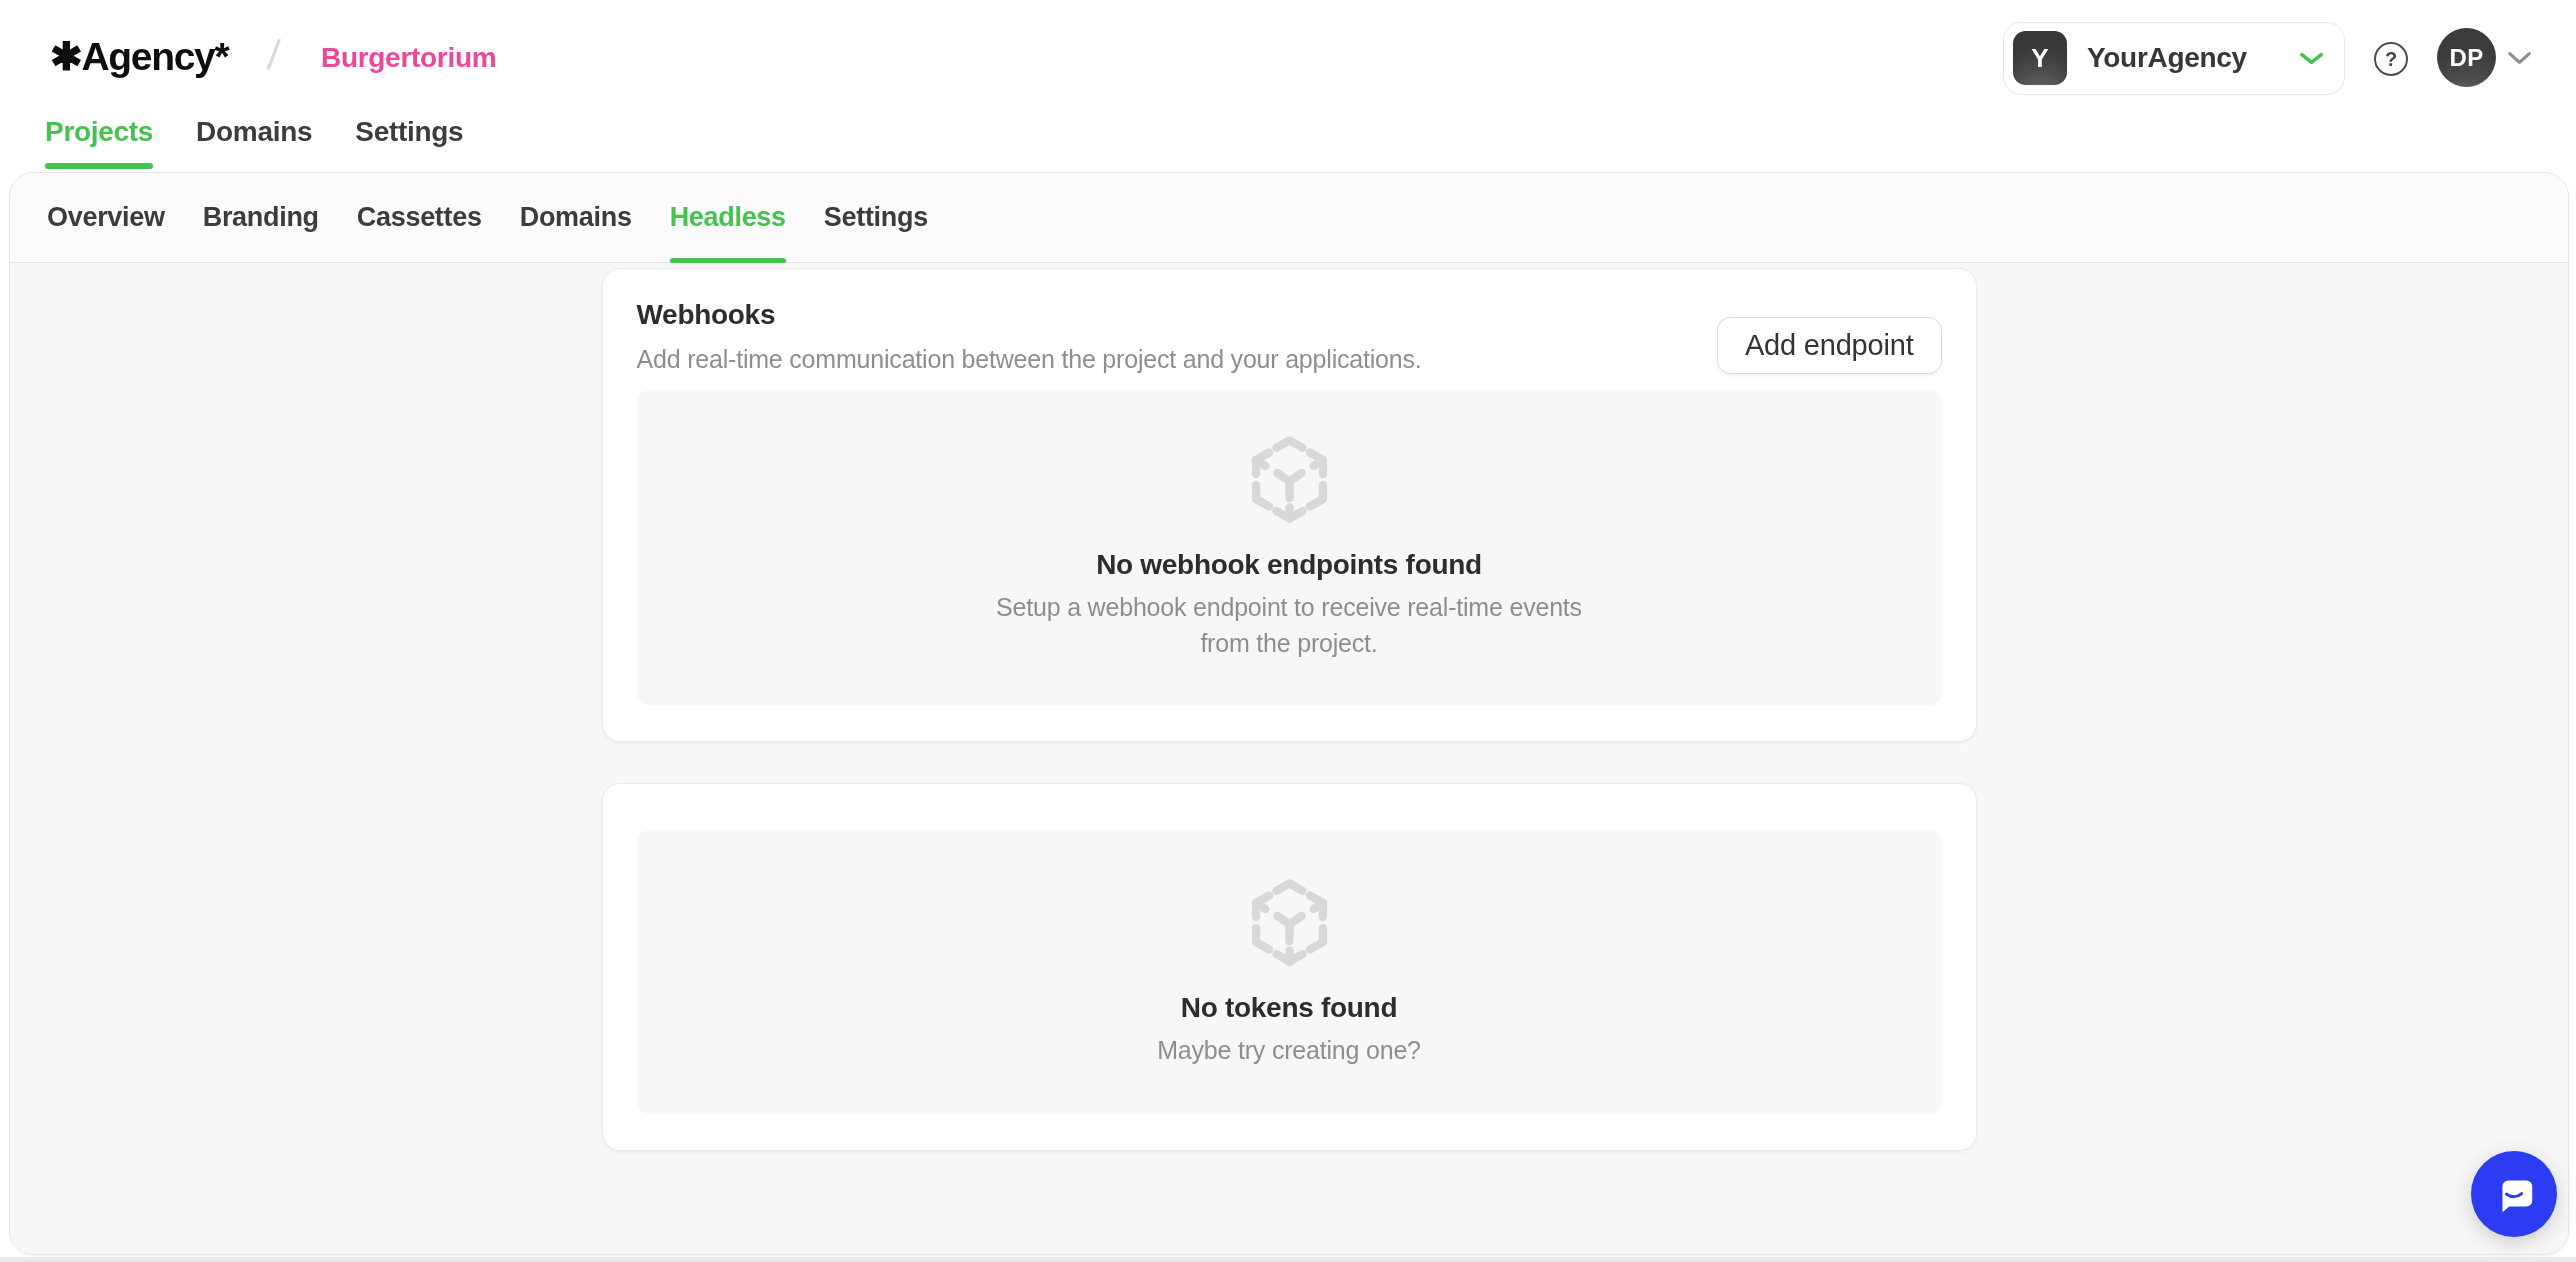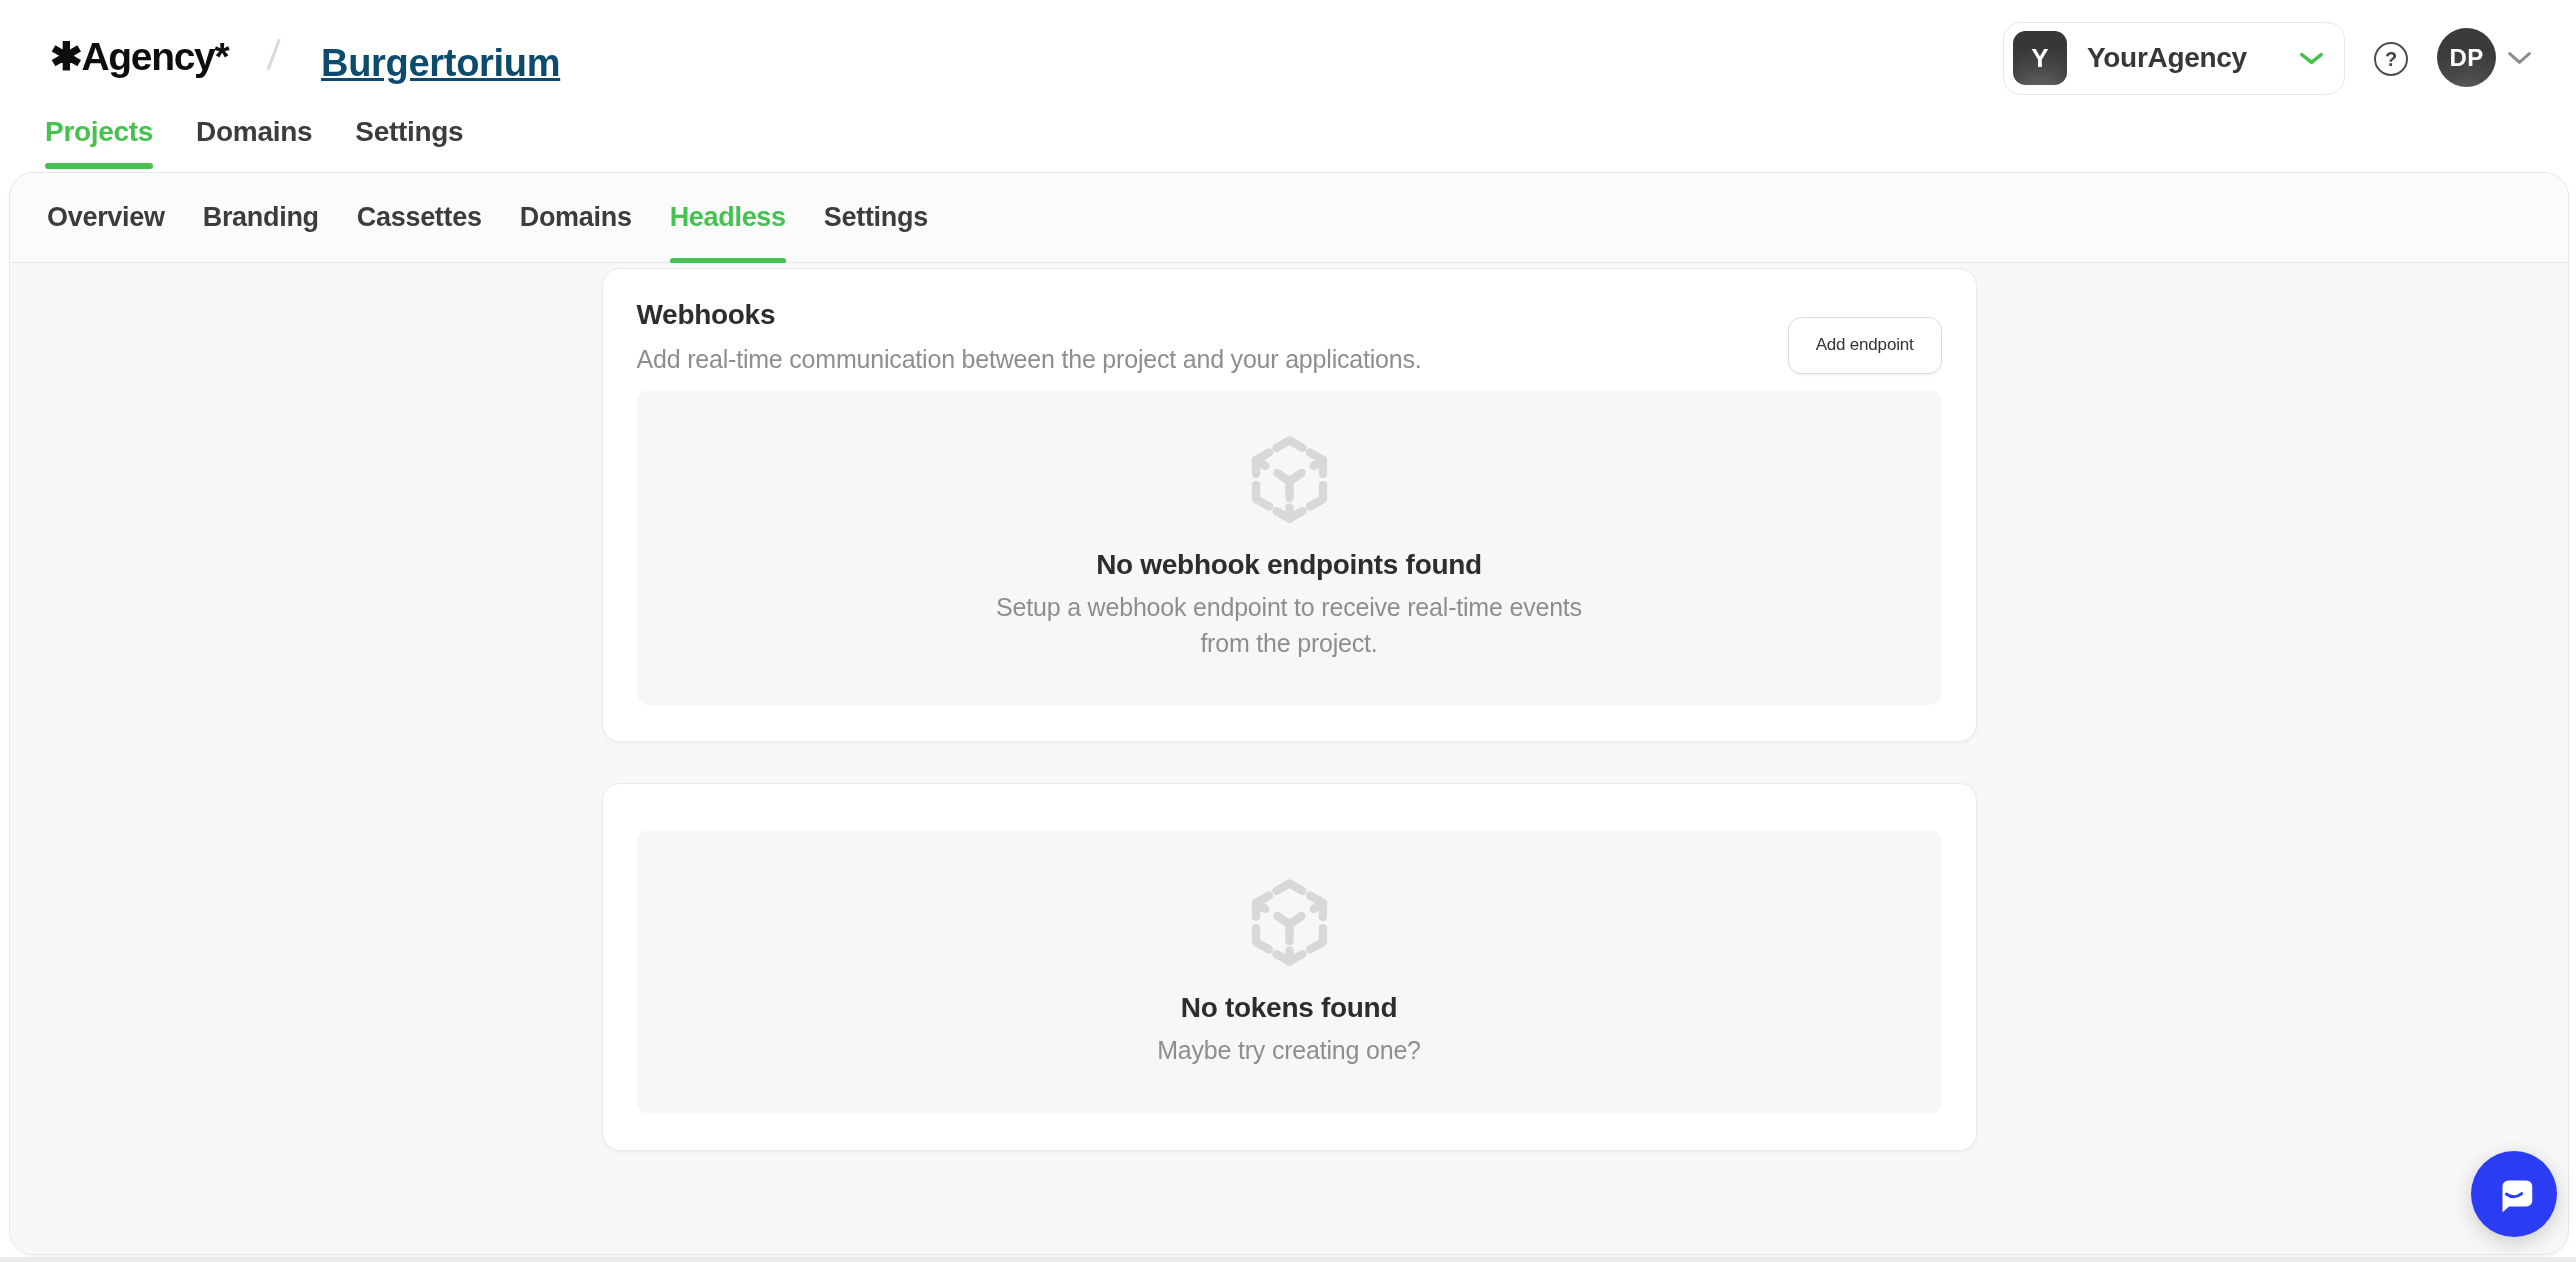--- a/index.html
+++ b/index.html
@@ -16,21 +16,21 @@
     position:absolute; left:50px; top:34px;
     font-size:39px; font-weight:800; letter-spacing:-1.3px; color:#0e0e0e;
     cursor:pointer; white-space:nowrap;
   }
   .crumb-sep {
     position:absolute; left:268px; top:32px;
     font-size:41px; font-weight:300; color:#d9d9d9; transform:skewX(-6deg);
   }
   .project-name {
     position:absolute; left:321px; top:42px;
-    font-size:38px; font-weight:600; color:#0c4a6e; letter-spacing:-0.3px;text-decoration:underline;
+    font-size:28px; font-weight:600; color:#ec4899; letter-spacing:-0.3px;
   }
 
   .main-tabs { position:absolute; left:45px; top:116px; display:flex; gap:43px; }
   .main-tab {
     position:relative; font-size:28px; font-weight:600; color:#3c3c3c;
     line-height:32px; padding-bottom:21px; cursor:pointer; letter-spacing:-0.3px;
   }
   .main-tab.active { color:#45c24f; }
   .main-tab.active .tab-underline {
     position:absolute; left:0; right:0; bottom:0; height:6.3px;
@@ -96,21 +96,21 @@
     width:1375px; background:#fff; border:1.8px solid #ebebeb; border-radius:18px;
     box-shadow:0 1.8px 3.6px rgba(0,0,0,0.035); padding:30px 34px 36px;
     margin-bottom:41px; flex:0 0 auto;
   }
   .card-head { display:flex; justify-content:space-between; align-items:flex-end; }
   .card-title { font-size:28px; font-weight:700; color:#2d2d2d; letter-spacing:-0.3px; }
   .card-desc { font-size:25px; color:#8e8e8e; margin-top:13.4px; letter-spacing:-0.2px; }
   .btn {
     height:57px; padding:0 27px; background:#fff; border:1.8px solid #dcdcdc;
     border-radius:13.4px; font-family:"Liberation Sans", sans-serif;
-    font-size:17px; font-weight:500; color:#333; letter-spacing:-0.2px;
+    font-size:29px; font-weight:500; color:#333; letter-spacing:-0.2px;
     box-shadow:0 1.8px 2.7px rgba(0,0,0,0.05); cursor:pointer; flex:0 0 auto;
   }
   .empty {
     margin-top:16px; background:#f7f7f7; border-radius:12.5px;
     display:flex; flex-direction:column; align-items:center; justify-content:center;
   }
   .empty-webhooks { height:315px; }
   .empty-tokens  { height:284px; }
   .empty-icon { width:93px; height:93px; }
   .empty-title { font-size:28px; font-weight:700; color:#2d2d2d; margin-top:23px; letter-spacing:-0.3px; }

